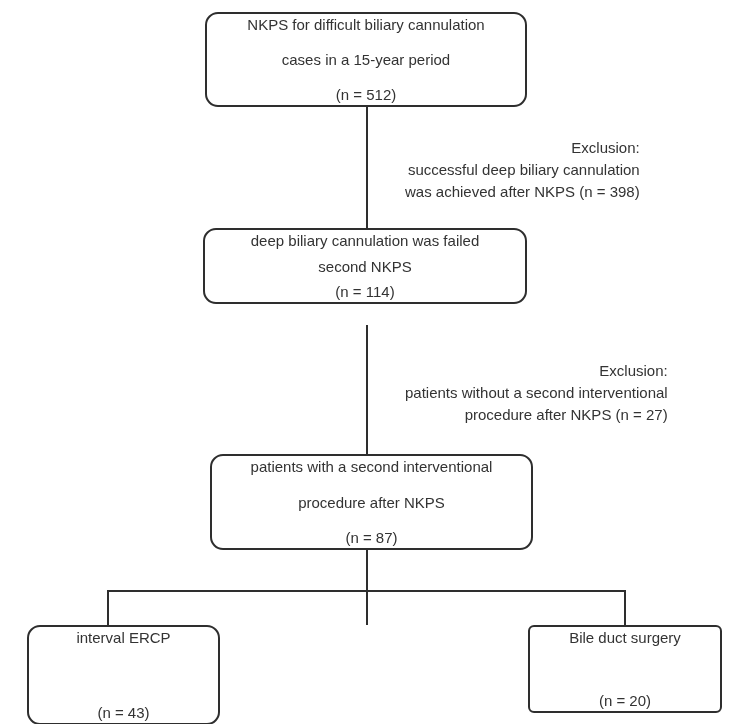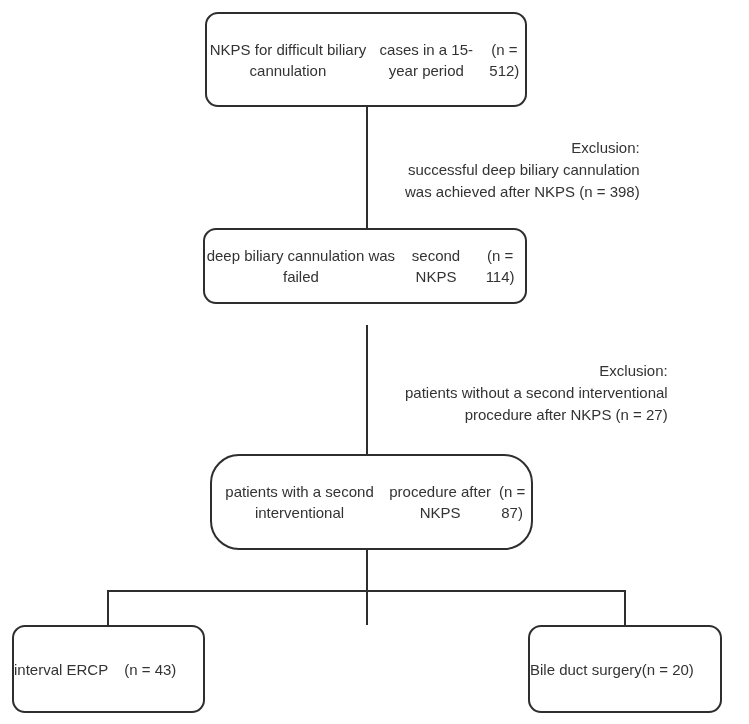--- a/index.html
+++ b/index.html
@@ -19,22 +19,23 @@
     background: var(--bg);
     overflow: hidden;
   }
   .box {
     position: absolute;
     box-sizing: border-box;
     border: 2px solid var(--line);
     border-radius: 13px;
     background: var(--bg);
     display: flex;
+    flex-direction: column;
     align-items: center;
-    justify-content: flex-start;
+    justify-content: space-between;
     text-align: center;
     color: var(--text);
     font-size: 15px;
     line-height: 21px;
   }
   .note {
     position: absolute;
     color: var(--text);
     font-size: 15px;
     line-height: 22px;
@@ -44,26 +45,26 @@
   .vline, .hline {
     position: absolute;
     background: var(--line);
   }
   .vline { width: 2px; }
   .hline { height: 2px; }
 
   
   #box-nkps        { left: 205px; top: 12px;  width: 322px; height: 95px; }
   #box-failed      { left: 203px; top: 228px; width: 324px; height: 76px; }
-  #box-second      { left: 210px; top: 454px; width: 323px; height: 96px; border-radius: 29px; }
+  #box-second      { left: 210px; top: 454px; width: 323px; height: 96px; }
 
   
-  #box-ercp        { left: 12px;  top: 625px; width: 193px; height: 88px; gap: 16px; }
+  #box-ercp        { left: 27px;  top: 625px; width: 193px; height: 100px; gap: 16px; }
   #box-ptbd        { left: 268px; top: 625px; width: 196px; height: 88px; }
-  #box-surgery     { left: 528px; top: 625px; width: 194px; height: 88px; }
+  #box-surgery     { left: 528px; top: 625px; width: 194px; height: 88px; border-radius: 6px; }
 
   
   #v1              { left: 366px; top: 107px; height: 121px; }
   #v2              { left: 366px; top: 325px; height: 129px; }
   #v3              { left: 366px; top: 550px; height: 75px; }
   #branch          { left: 107px; top: 590px; width: 519px; }
   #drop-left       { left: 107px; top: 590px; height: 35px; }
   #drop-right      { left: 624px; top: 590px; height: 35px; }
 
   

